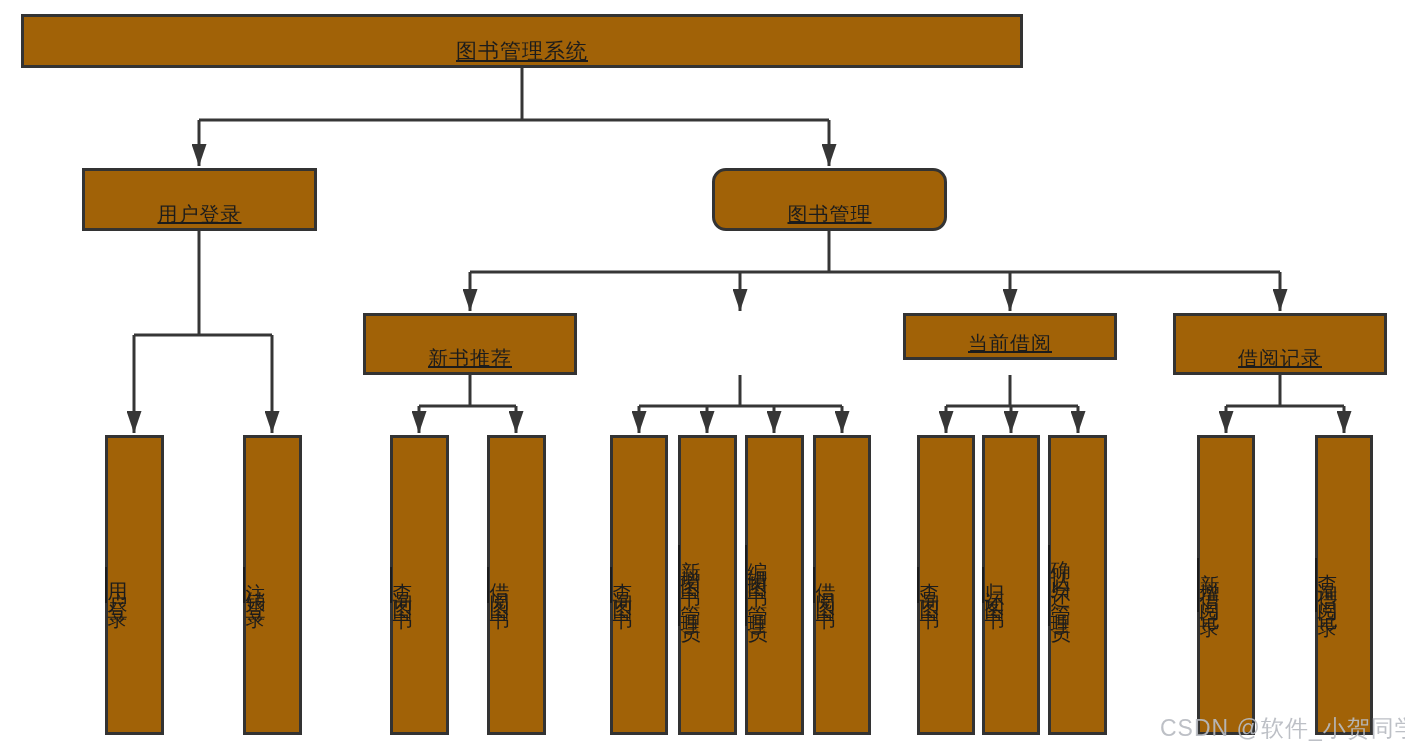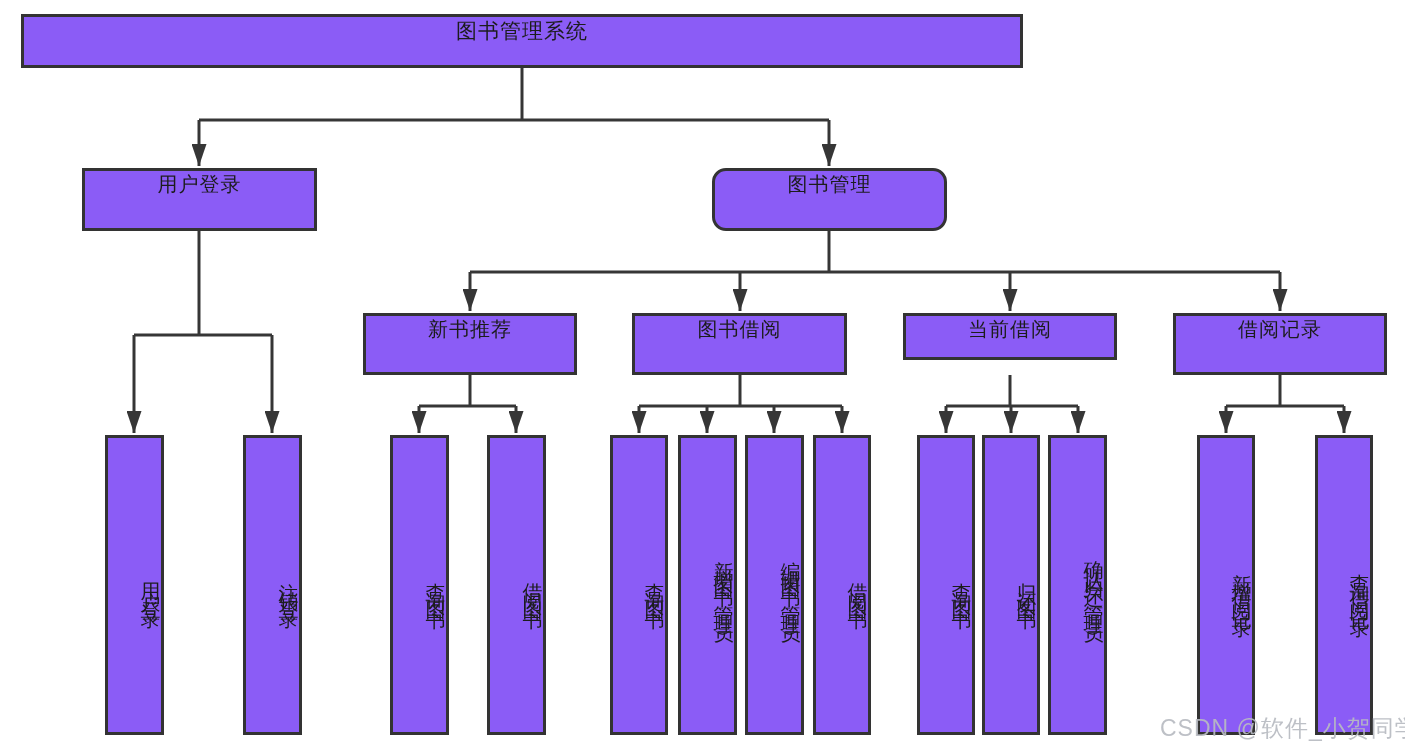--- a/index.html
+++ b/index.html
@@ -2,24 +2,25 @@
 <html><head>
 <meta charset="utf-8">
 <style>
   html,body { margin:0; padding:0; background:#fff; }
   #canvas {
     position:relative; width:1405px; height:747px; background:#ffffff;
     font-family:"Liberation Sans","DejaVu Sans",sans-serif; overflow:hidden;
   }
   svg.connectors { position:absolute; left:0; top:0; z-index:1; }
   .box {
-    position:absolute; box-sizing:border-box; background:#8b5cf6;
+    position:absolute; box-sizing:border-box; background:#a16207;
     border:3px solid #333333; color:#1c1c1c;
-    display:flex; align-items:flex-start; justify-content:center;
+    display:flex; align-items:flex-end; justify-content:center;
     z-index:2;
+    text-decoration:underline;
   }
   .h-label { font-size:20px; letter-spacing:1px; white-space:nowrap; }
   .root-box .h-label { font-size:21px; }
   .leaf {
     writing-mode:vertical-rl; text-orientation:mixed;
     font-size:20px; letter-spacing:9px; line-height:1;
     text-align:center;
   }
   .watermark {
     position:absolute; left:1160px; top:713px; z-index:5;
@@ -89,23 +90,20 @@
   <div class="box" style="left:82px; top:168px; width:235px; height:63px;">
     <span class="h-label">用户登录</span>
   </div>
   <div class="box" style="left:712px; top:168px; width:235px; height:63px;border-radius:14px;">
     <span class="h-label">图书管理</span>
   </div>
 
   <div class="box" style="left:363px; top:313px; width:214px; height:62px;">
     <span class="h-label">新书推荐</span>
   </div>
-  <div class="box" style="left:632px; top:313px; width:215px; height:62px;">
-    <span class="h-label">图书借阅</span>
-  </div>
   <div class="box" style="left:903px; top:313px; width:214px; height:47px;">
     <span class="h-label">当前借阅</span>
   </div>
   <div class="box" style="left:1173px; top:313px; width:214px; height:62px;">
     <span class="h-label">借阅记录</span>
   </div>
 
   <div class="box leaf" style="left:105px; top:435px; width:59px; height:300px;">用户登录</div>
   <div class="box leaf" style="left:243px; top:435px; width:59px; height:300px;">注销登录</div>
 

